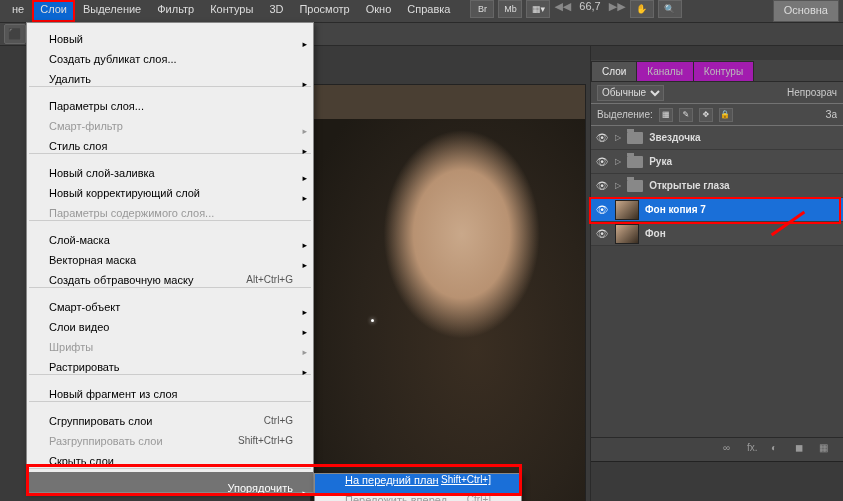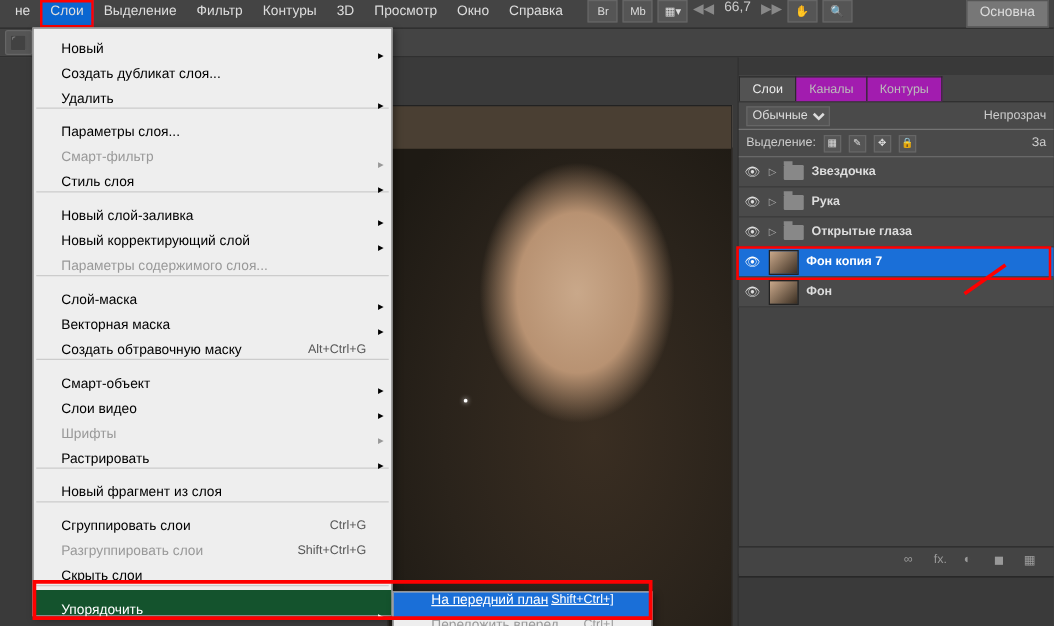--- a/index.html
+++ b/index.html
@@ -15,21 +15,21 @@
 .menubar .arrow { color:#888; margin:0 2px; }
 .menubar .mainbtn { background:#777; padding:3px 10px; border:1px solid #555; margin-left:8px; }
 
 
 .toolbar2 { height:24px; background:#444; border-top:1px solid #2a2a2a; border-bottom:1px solid #2a2a2a; display:flex; align-items:center; padding:0 4px; gap:4px; justify-content:flex-end; }
 .toolbar2 .ico { width:22px; height:20px; background:#555; border:1px solid #666; border-radius:2px; display:flex; align-items:center; justify-content:center; }
 
 
 .dropdown { position:absolute; left:26px; top:22px; width:288px; background:#eee; border:1px solid #888; box-shadow:2px 2px 6px rgba(0,0,0,.4); z-index:100; color:#000; }
 .dropdown .drow { height:20px; display:flex; align-items:center; padding:11px 20px 0 22px; position:relative; }
-.dropdown .drow.hover { background:#14532d; color:#fff; }
+.dropdown .drow.hover { background:#737373; color:#fff;justify-content:flex-end; }
 .dropdown .drow.disabled { color:#999; }
 .dropdown .drow .shortcut { margin-left:auto; color:#555; font-size:10px; }
 .dropdown .drow .sub::after { content:"▸"; position:absolute; right:6px; font-size:9px; }
 .dropdown .sep { height:1px; background:#ccc; margin:3px 2px; }
 
 
 .submenu { position:absolute; left:314px; top:473px; width:208px; background:#eee; border:1px solid #888; box-shadow:2px 2px 6px rgba(0,0,0,.4); z-index:101; color:#000; }
 .submenu .srow { height:20px; display:flex; align-items:flex-start; padding:0 30px;text-decoration:underline; }
 .submenu .srow.hover { background:#1a6fd8; color:#fff; }
 .submenu .srow .shortcut { margin-left:auto; font-size:10px; }

